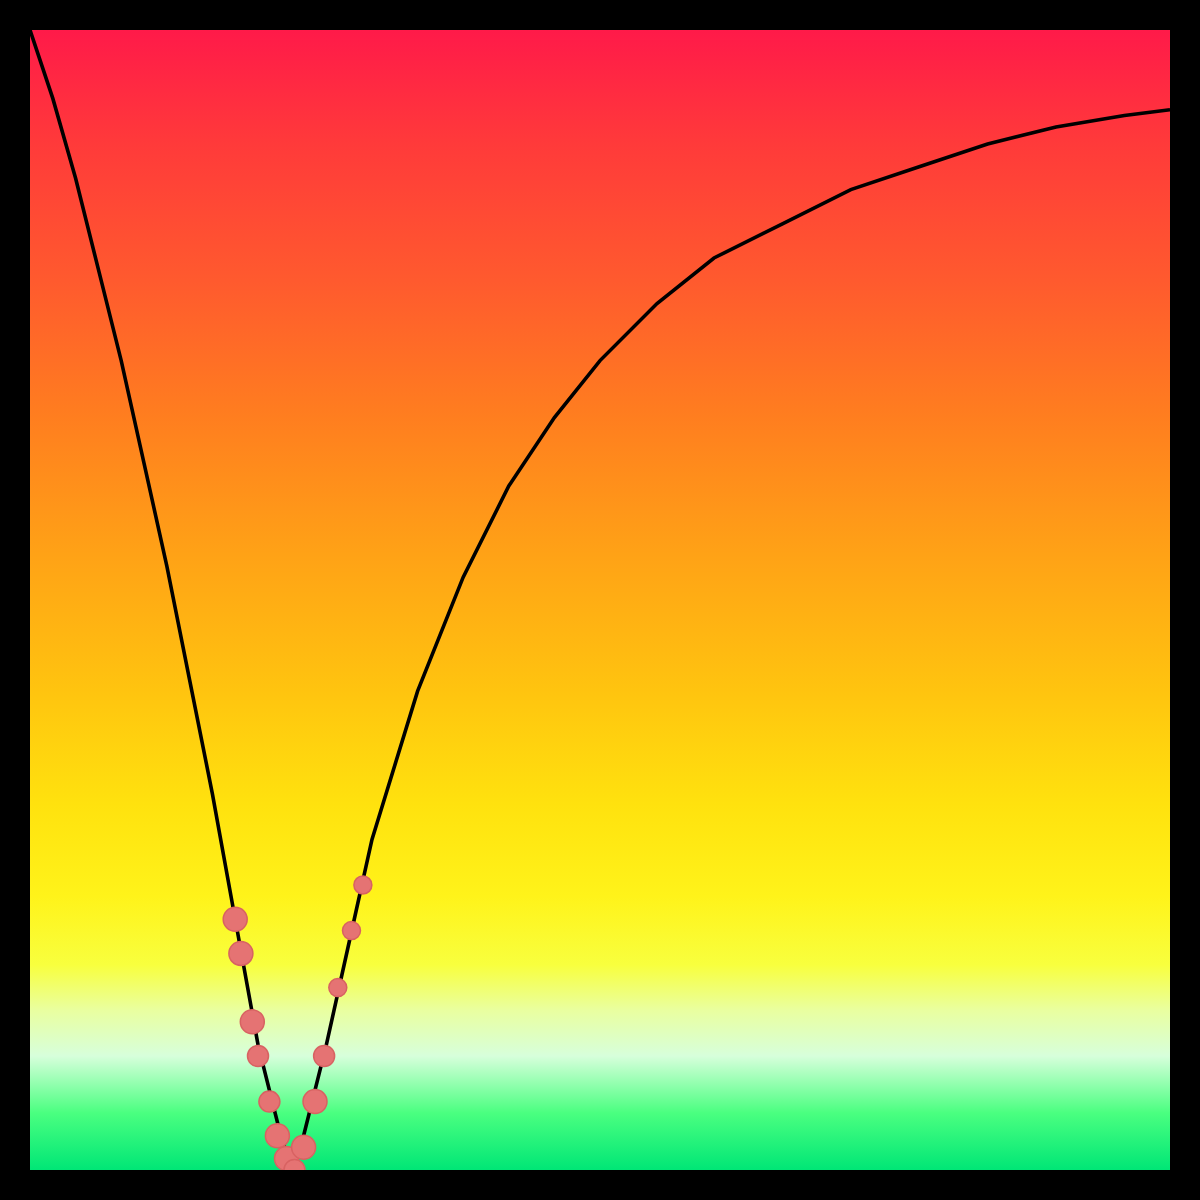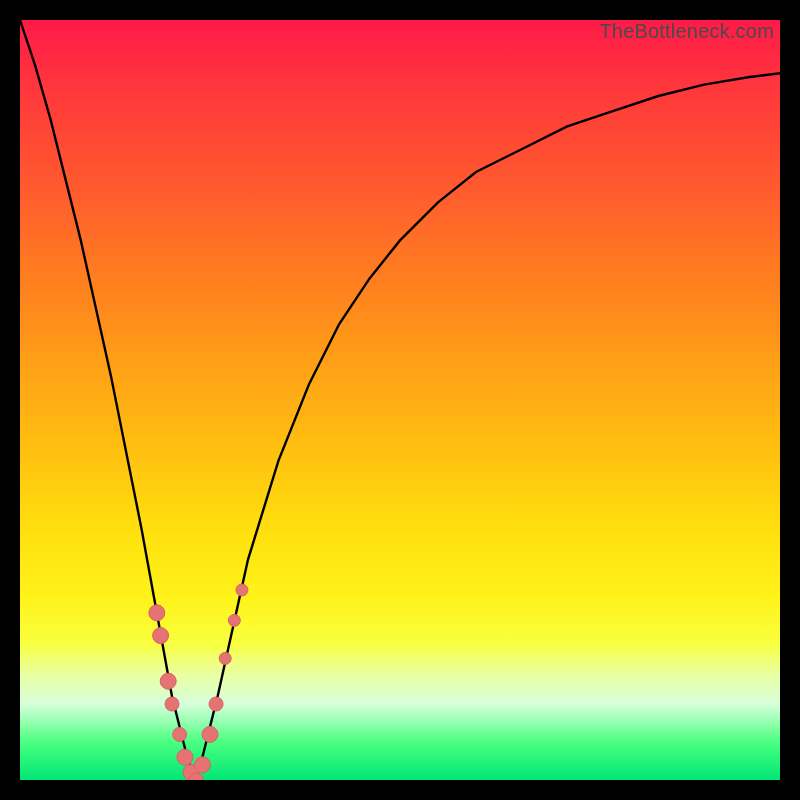--- a/index.html
+++ b/index.html
@@ -57,21 +57,20 @@
     width: 760px;
     height: 760px;
     pointer-events: none;
   }
 </style>
 </head>
 <body>
 
 <div class="outer">
   <div class="plot">
-    <div class="watermark">TheBottleneck.com</div>
 
     <svg class="curve" viewBox="0 0 760 760" preserveAspectRatio="none">
       <path id="curve-path" fill="none" stroke="#000" stroke-width="2.4" d="M0.00 0.00 L15.20 45.60 L30.40 98.80 L45.60 159.60 L60.80 220.40 L76.00 288.80 L91.20 357.20 L106.40 433.20 L121.60 509.20 L136.80 592.80 L152.00 676.40 L167.20 737.20 L174.80 760.00 L182.40 737.20 L197.60 676.40 L212.80 608.00 L228.00 539.60 L258.40 440.80 L288.80 364.80 L319.20 304.00 L349.60 258.40 L380.00 220.40 L418.00 182.40 L456.00 152.00 L501.60 129.20 L547.20 106.40 L592.80 91.20 L638.40 76.00 L684.00 64.60 L729.60 57.00 L760.00 53.20"></path>
       <g id="marker-group">
           <circle cx="136.80" cy="592.80" r="8" fill="#e57373" stroke="#d86262" stroke-width="1"></circle>
           <circle cx="140.60" cy="615.60" r="8" fill="#e57373" stroke="#d86262" stroke-width="1"></circle>
           <circle cx="148.20" cy="661.20" r="8" fill="#e57373" stroke="#d86262" stroke-width="1"></circle>
           <circle cx="152.00" cy="684.00" r="7" fill="#e57373" stroke="#d86262" stroke-width="1"></circle>
           <circle cx="159.60" cy="714.40" r="7" fill="#e57373" stroke="#d86262" stroke-width="1"></circle>
           <circle cx="164.92" cy="737.20" r="8" fill="#e57373" stroke="#d86262" stroke-width="1"></circle>

